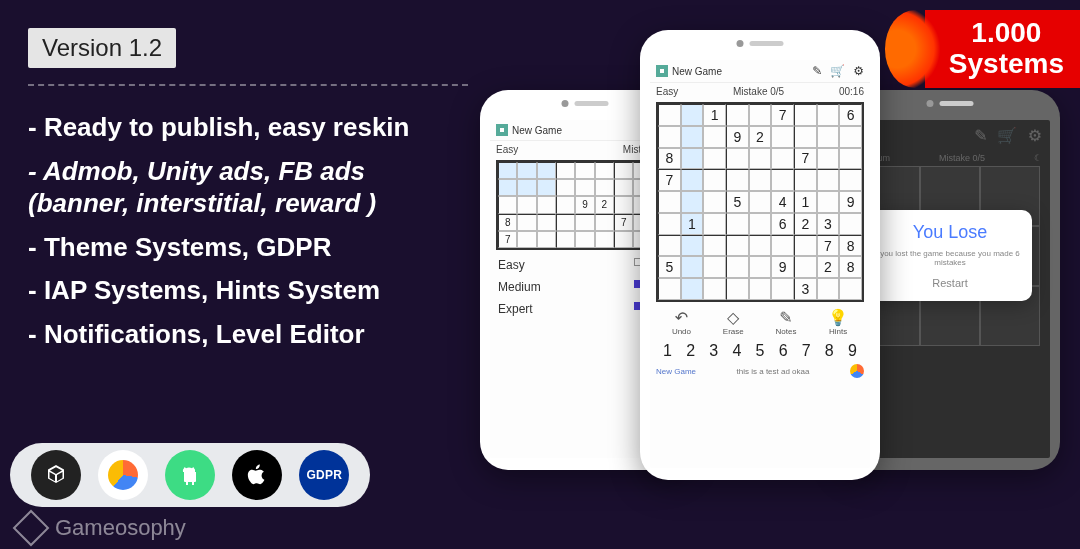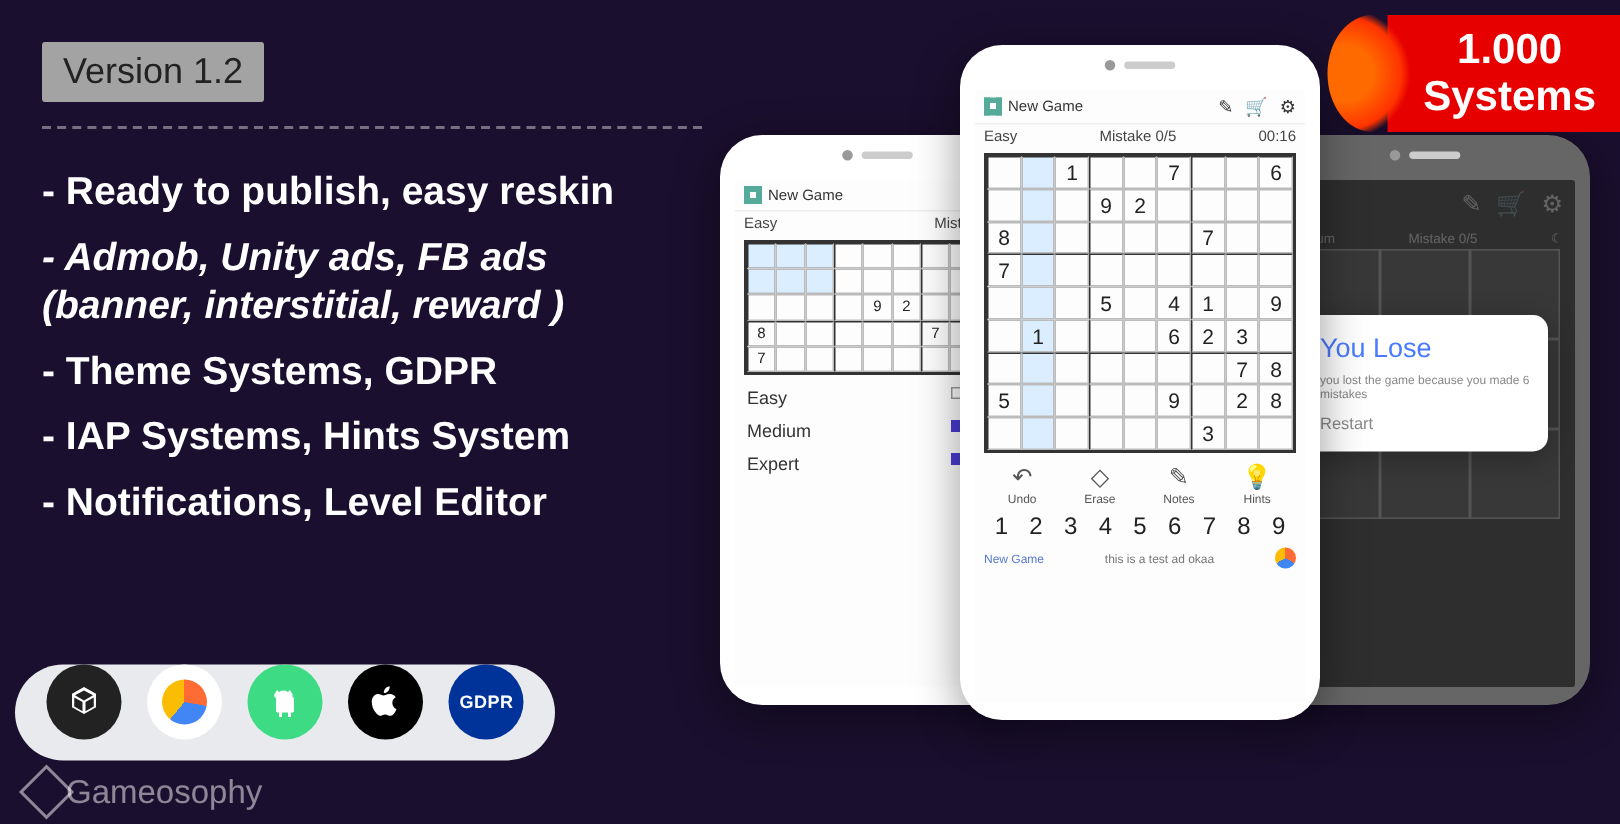--- a/index.html
+++ b/index.html
@@ -1,25 +1,25 @@
 <!DOCTYPE html>
 <html><head>
 <meta charset="utf-8">
 <style>
 *{margin:0;padding:0;box-sizing:border-box;font-family:Arial,Helvetica,sans-serif}
 body{background:#1a0f2e;width:1080px;height:549px;overflow:hidden;position:relative;color:#fff}
 .fire-ribbon{position:absolute;top:10px;right:0;background:#e60000;color:#fff;padding:8px 16px 8px 24px;font-size:28px;font-weight:700;line-height:1.1;text-align:center;z-index:100}
 .fire-ribbon::before{content:"";position:absolute;left:-40px;top:0;width:60px;height:100%;background:radial-gradient(circle at 20% 50%,#ff6a00 30%,#ff3300 60%,transparent 70%);border-radius:50% 0 0 50%}
 .title-row{position:absolute;top:28px;left:28px;display:flex;align-items:center;gap:14px}
 .title{font-size:42px;font-weight:800;letter-spacing:1px}
-.version-badge{background:#a3a3a3;color:#222;padding:6px 14px;font-size:24px;font-weight:400;border-radius:2px}
+.version-badge{background:#e5e5e5;color:#222;padding:6px 14px;font-size:24px;font-weight:400;border-radius:2px}
 .divider{position:absolute;top:84px;left:28px;width:440px;border-top:2px dashed rgba(255,255,255,.4)}
 .features{position:absolute;top:100px;left:28px;width:440px}
 .features .item{font-size:26px;font-weight:700;margin:11px 0;line-height:1.25}
-.tech-bar{position:absolute;bottom:42px;left:10px;width:360px;height:64px;background:#e8eaed;border-radius:32px;display:flex;align-items:flex-start;justify-content:space-around;padding:0 12px}
+.tech-bar{position:absolute;bottom:42px;left:10px;width:360px;height:64px;background:#e8eaed;border-radius:32px;display:flex;align-items:center;justify-content:space-around;padding:0 12px}
 .tech-icon{width:50px;height:50px;border-radius:50%;display:flex;align-items:center;justify-content:center;font-size:22px;font-weight:700;color:#fff}
 .unity{background:#222}
 .admob{background:#fff}
 .android{background:#3ddc84}
 .apple{background:#000}
 .gdpr{background:#003399;font-size:12px;letter-spacing:.3px}
 .phones{position:absolute;right:20px;top:30px;width:580px;height:480px}
 .phone{position:absolute;background:#fff;border-radius:28px;box-shadow:0 8px 30px rgba(0,0,0,.4);overflow:hidden}
 .phone-left{width:210px;height:380px;left:0;top:60px;z-index:1}
 .phone-mid{width:240px;height:450px;left:160px;top:0;z-index:3}
@@ -41,33 +41,33 @@
 .tools div span{display:block;font-size:16px}
 .numpad{display:flex;justify-content:space-around;padding:2px 6px;font-size:16px;color:#222}
 .footer{display:flex;justify-content:space-between;align-items:center;padding:2px 6px;font-size:8px;color:#777}
 .admob-logo{width:14px;height:14px;border-radius:50%;background:conic-gradient(#ff6b35 0 120deg,#4285f4 120deg 240deg,#fbbc04 240deg 360deg)}
 .overlay-text{padding:4px 6px;font-size:10px;color:#666;text-align:center}
 .diff-list{padding:2px 6px}
 .diff-row{display:flex;justify-content:space-between;padding:4px 2px;font-size:12px;color:#333}
 .dots{display:flex;gap:2px}
 .dot{width:8px;height:8px;border:1px solid #999}
 .dot.f{background:#4a3bd4;border-color:#4a3bd4}
-.popup{position:absolute;top:90px;left:18px;right:18px;background:#fff;border-radius:10px;padding:12px;box-shadow:0 4px 20px rgba(0,0,0,.3)}
+.popup{position:absolute;top:90px;left:18px;right:18px;background:#fff;border-radius:10px;padding:12px;text-align:center;box-shadow:0 4px 20px rgba(0,0,0,.3)}
 .popup-title{color:#4a7bff;font-size:18px;font-weight:500;margin-bottom:6px}
 .popup-msg{color:#888;font-size:8px;margin-bottom:10px}
 .popup-btn{background:#4a7bff;color:#fff;border-radius:16px;padding:7px;font-size:12px;display:flex;align-items:center;justify-content:center;gap:6px;margin-bottom:8px}
 .popup-btn .play{width:14px;height:14px;border:1.5px solid #fff;border-radius:50%;display:flex;align-items:center;justify-content:center}
 .popup-btn .play::after{content:"";border-left:5px solid #fff;border-top:3px solid transparent;border-bottom:3px solid transparent;margin-left:2px}
 .popup-restart{color:#888;font-size:11px}
 .r-screen{background:rgba(0,0,0,.55);position:absolute;inset:30px 10px 12px 10px;border-radius:2px}
 .r-ghost-header{display:flex;justify-content:flex-end;gap:10px;padding:6px 8px;opacity:.25;color:#fff}
 .r-ghost-status{display:flex;justify-content:space-between;padding:2px 8px;color:#fff;opacity:.25;font-size:9px}
 .r-ghost-grid{position:absolute;top:46px;left:10px;right:10px;height:180px;background:rgba(255,255,255,.05);display:grid;grid-template-columns:repeat(3,1fr);grid-template-rows:repeat(3,1fr)}
 .r-ghost-grid div{border:.5px solid rgba(255,255,255,.15)}
-.watermark{position:absolute;bottom:8px;left:18px;font-size:22px;font-weight:500;color:rgba(255,255,255,.5);display:flex;align-items:center;gap:0}
+.watermark{position:absolute;bottom:8px;left:18px;font-size:22px;font-weight:500;color:rgba(255,255,255,.5);display:flex;align-items:center;gap:11px}
 .watermark .ico{width:26px;height:26px;border:2px solid rgba(255,255,255,.5);transform:rotate(45deg)}
 .admob-inner{width:60%;height:60%;border-radius:50%;background:conic-gradient(#ff6b35 0 100deg,#4285f4 100deg 220deg,#fbbc04 220deg 360deg)}
 </style>
 </head>
 <body>
 
 <div class="fire-ribbon">
   <div>1.000</div>
   <div>Systems</div>
 </div>

